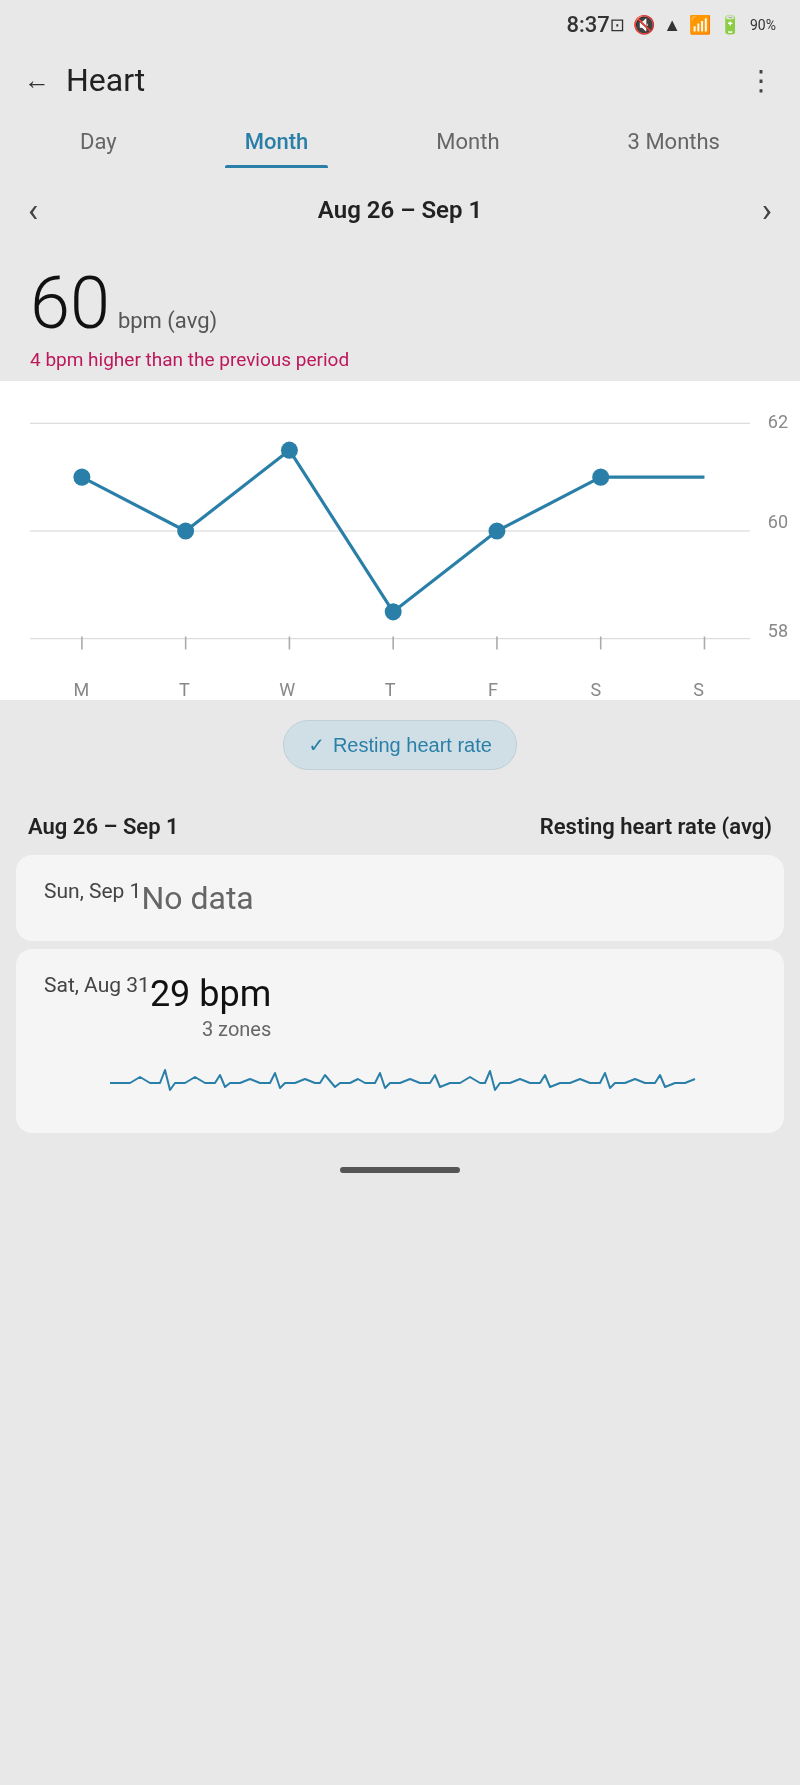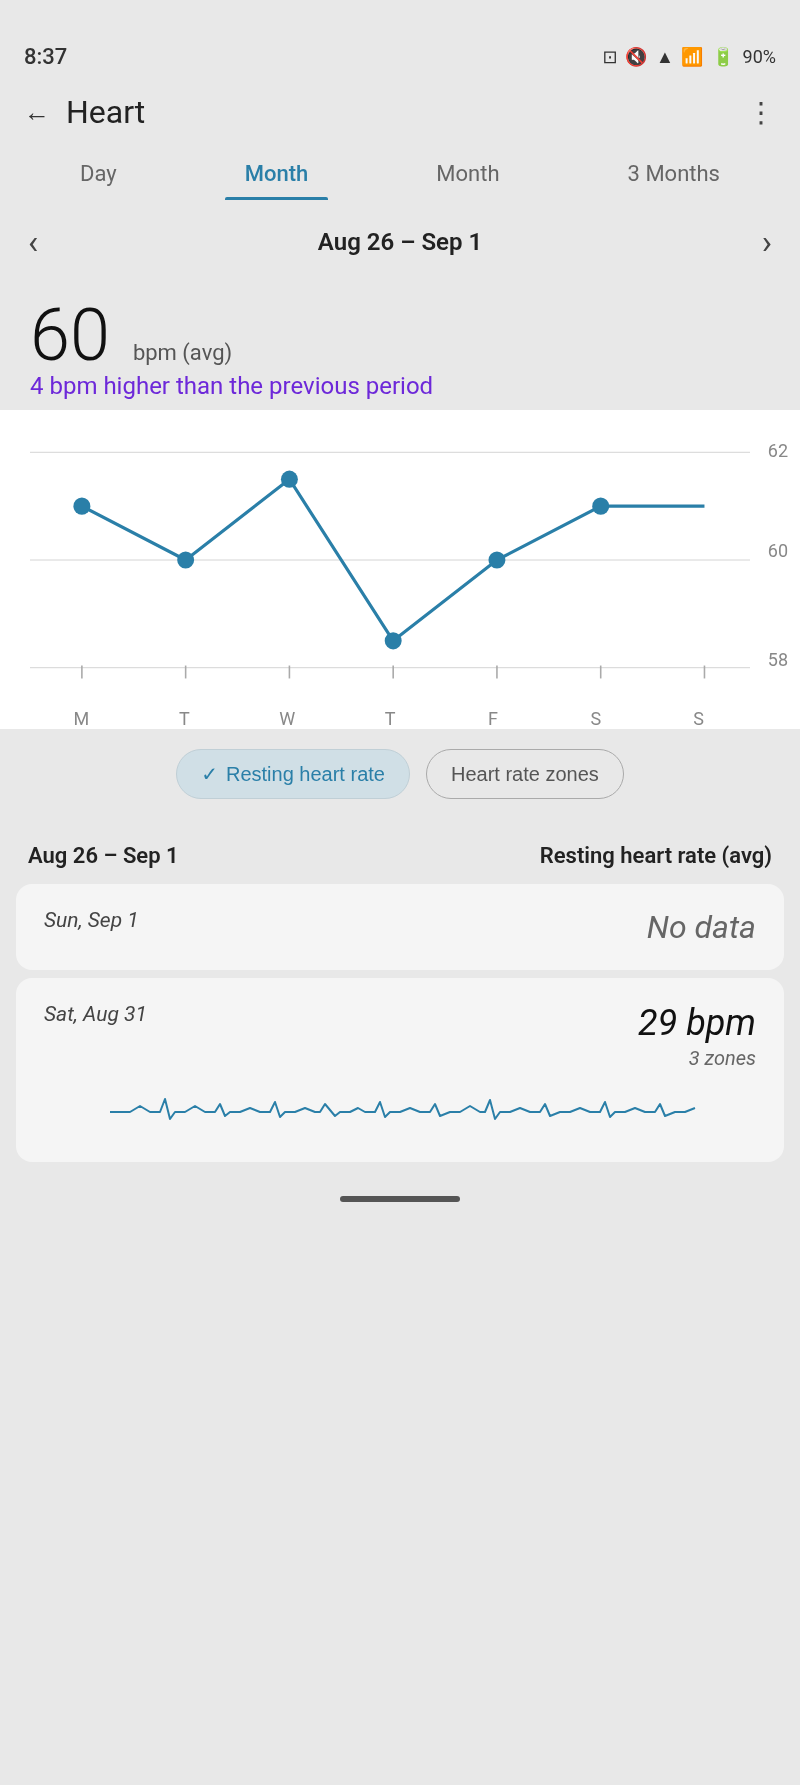--- a/index.html
+++ b/index.html
@@ -9,25 +9,24 @@
       font-family: 'Roboto', sans-serif;
       width: 800px;
       min-height: 1785px;
       position: relative;
       overflow-x: hidden;
     }
 
     
     .status-bar {
       display: flex;
-      justify-content: space-between;
+      justify-content: flex-end;
       align-items: center;
       padding: 12px 24px 8px;
       background: #e8e8e8;
-      margin-top: 32px;
     }
     .status-time {
       font-size: 22px;
       font-weight: 500;
       color: #333;
     }
     .status-icons {
       display: flex;
       align-items: center;
       gap: 8px;
@@ -128,25 +127,25 @@
     .bpm-number {
       font-size: 72px;
       font-weight: 300;
       color: #111;
       line-height: 1;
     }
     .bpm-label {
       font-size: 22px;
       color: #555;
       font-weight: 400;
-      margin-left: 15px;
     }
     .bpm-comparison {
-      font-size: 24px;
-      color: #6d28d9;
+      font-size: 19px;
+      color: #be185d;
+      margin-top: 8px;
     }
 
     
     .chart-container {
       padding: 10px 20px 0 30px;
       background: #ffffff;
       position: relative;
     }
     .chart-wrapper {
       position: relative;
@@ -231,23 +230,22 @@
       gap: 4px;
     }
     .data-card {
       background: #f5f5f5;
       border-radius: 16px;
       padding: 24px 28px;
       margin-bottom: 4px;
     }
     .data-card-row {
       display: flex;
-      justify-content: space-between;
+      justify-content: flex-start;
       align-items: flex-start;
-      font-style: italic;
     }
     .card-date {
       font-size: 21px;
       color: #444;
       font-weight: 400;
     }
     .card-value {
       font-size: 36px;
       font-weight: 400;
       color: #111;
@@ -291,21 +289,21 @@
 <body>
 
 <div class="status-bar">
   <span class="status-time">8:37</span>
   <div class="status-icons">
     <span style="font-size:18px;">⊡</span>
     <span style="font-size:18px;">🔇</span>
     <span style="font-size:18px;">▲</span>
     <span style="font-size:18px;">📶</span>
     <span style="font-size:18px;">🔋</span>
-    <span style="font-size:18px;">90%</span>
+    <span style="font-size:14px;">90%</span>
   </div>
 </div>
 
 <div class="header">
   <div class="header-left">
     <span class="back-arrow">←</span>
     <span class="header-title">Heart</span>
   </div>
   <span class="more-icon">⋮</span>
 </div>
@@ -380,23 +378,20 @@
     <span class="chart-x-label">S</span>
     <span class="chart-x-label">S</span>
   </div>
 </div>
 
 <div class="filter-buttons">
   <button class="filter-btn active">
     <span class="checkmark">✓</span>
     <span>Resting heart rate</span>
   </button>
-  <button class="filter-btn inactive">
-    <span>Heart rate zones</span>
-  </button>
 </div>
 
 <div class="summary-header">
   <span class="summary-date">Aug 26 – Sep 1</span>
   <span class="summary-label">Resting heart rate (avg)</span>
 </div>
 
 <div class="data-cards">
 
   <div class="data-card">

